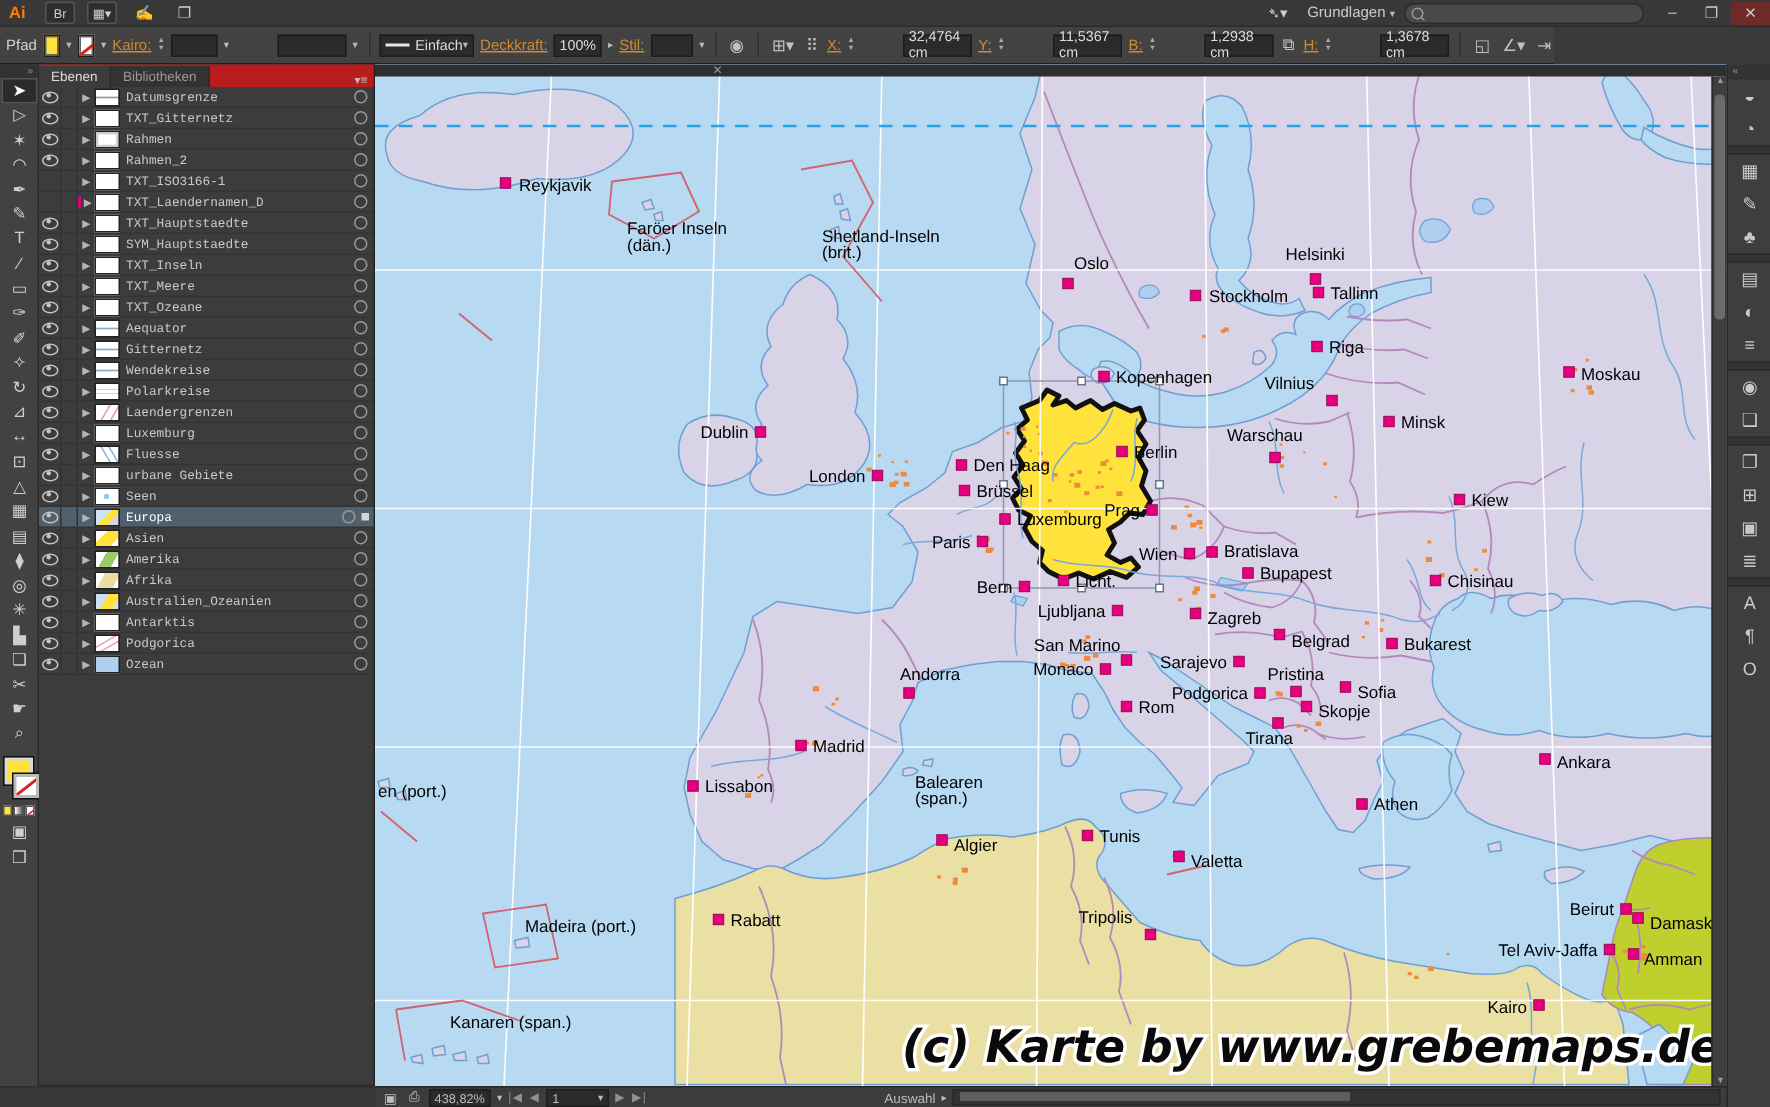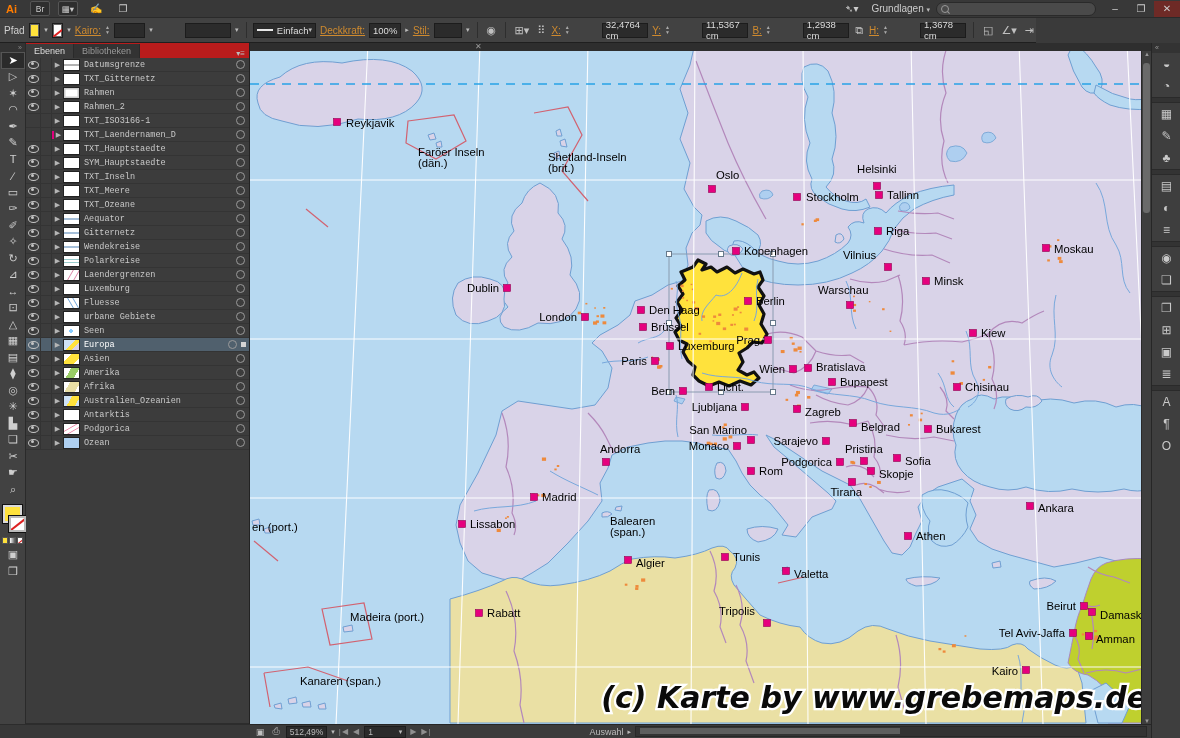--- a/index.html
+++ b/index.html
@@ -865,21 +865,21 @@
       <div class="vthumb"></div>
       <span class="varrow" style="bottom:0">▼</span>
     </div>
   </div>
 
   <div class="corner"></div>
   <div class="statusbar">
     <span class="cb-icon" style="font-size:9px">▣</span>
     <span class="cb-icon" style="font-size:9px">⎙</span>
     <span class="sb-field">
-        <span>512,49%</span>
+        <span>438,82%</span>
       </span>
       <span class="mini-arrow">▾</span>
     <span class="sb-nav">|◀</span>
     <span class="sb-nav">◀</span>
     <span class="sb-field" style="width:34px;justify-content:space-between">
         <span>1</span>
         <span class="mini-arrow">▾</span>
       </span>
     <span class="sb-nav">▶</span>
     <span class="sb-nav">▶|</span>

